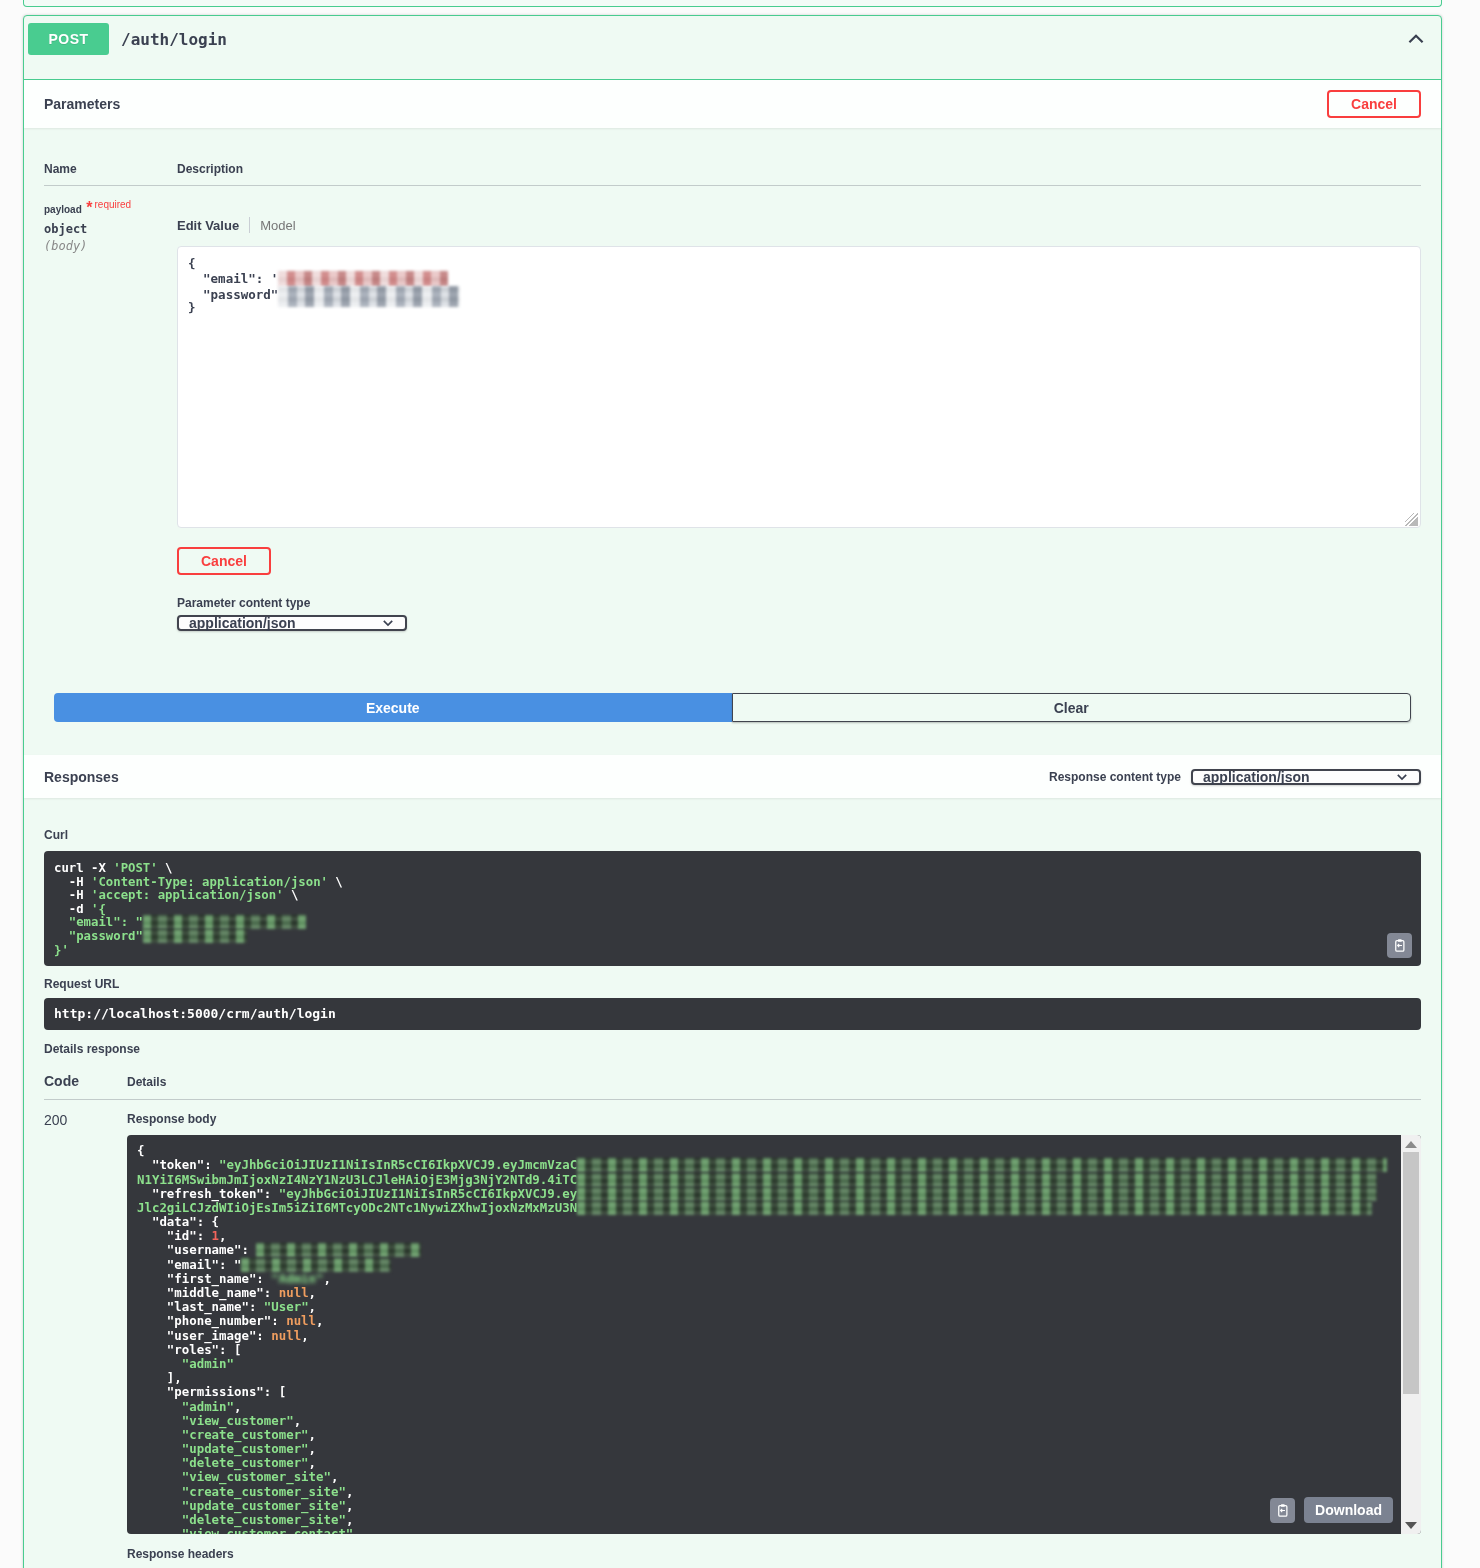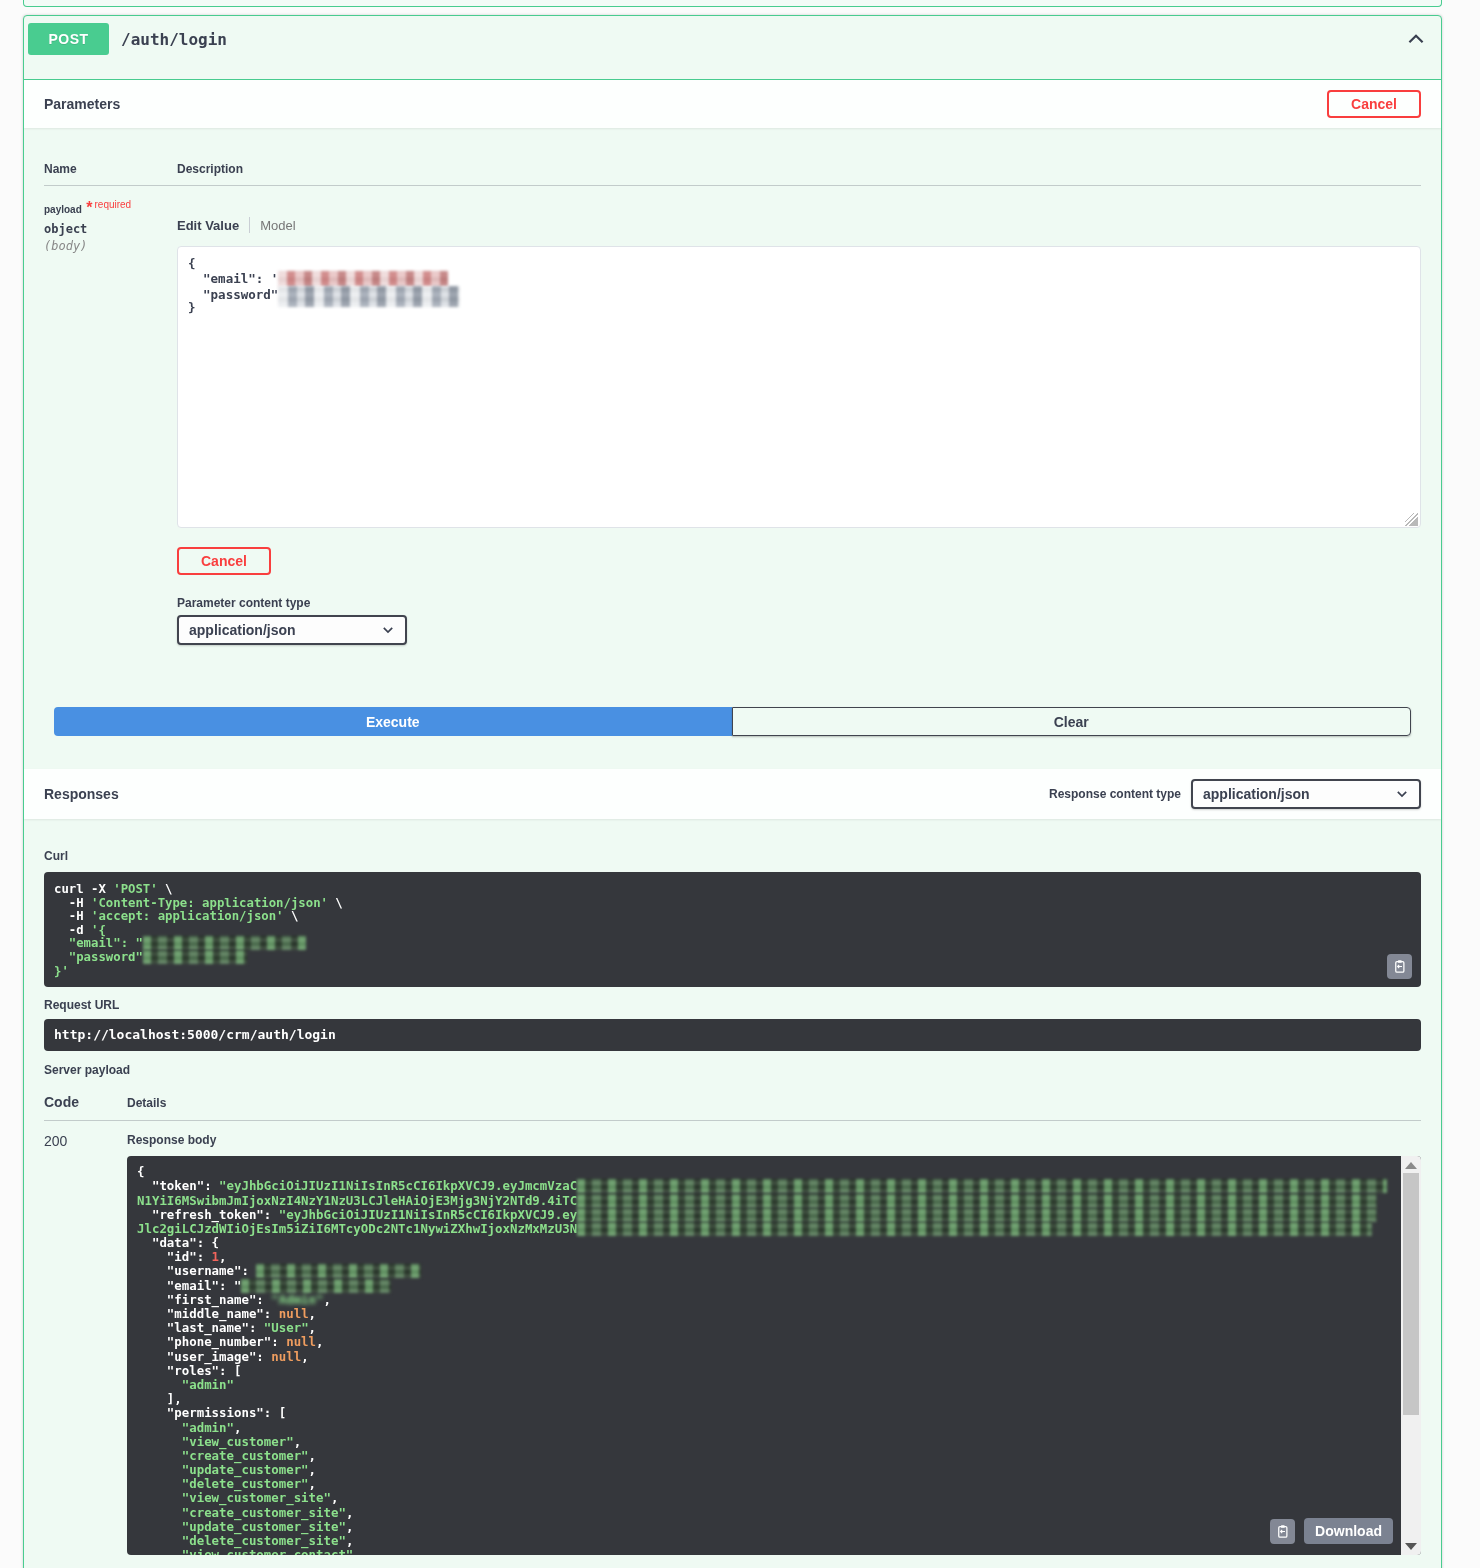--- a/index.html
+++ b/index.html
@@ -56,21 +56,21 @@
     padding:9px 10px; font-family:"DejaVu Sans Mono", monospace; font-size:12.5px; font-weight:bold;
     position:relative; overflow:hidden; }
   .editor .cl { height:14.8px; white-space:pre; }
   .resize-handle { position:absolute; right:1px; bottom:1px; width:13px; height:13px;
     background:
       linear-gradient(135deg, transparent 0 6px, #b9b9b9 6px 7px, transparent 7px 9px, #b9b9b9 9px 10px, transparent 10px 12px, #b9b9b9 12px 13px);
   }
 
   .btn-cancel2 { margin-top:19px; }
   .ct-label { font-size:12px; font-weight:bold; margin-top:21px; }
-  .select-box { margin-top:5px; width:230px; height:30px; border:2px solid #41444e; border-radius:4px;
+  .select-box { margin-top:5px; width:230px; height:16px; border:2px solid #41444e; border-radius:4px;
     background:#fdfdfd; display:flex; align-items:center; padding:0 10px; cursor:pointer;
     box-shadow:0 1px 2px rgba(0,0,0,.18); }
   .select-box .sel-text { font-size:14px; font-weight:bold; color:#3b4151; flex:1; }
 
   
   .exec-row { display:flex; margin:62px 10px 33px 10px; }
   .btn-execute { flex:1; background:#4990e2; border:none; color:#fff; font-weight:bold; font-size:14px;
     height:29px; border-radius:4px 0 0 4px; cursor:pointer; font-family:"Liberation Sans", sans-serif; }
   .btn-clear { flex:1; background:transparent; border:1px solid #41444e; color:#3b4151; font-weight:bold;
     font-size:14px; height:29px; border-radius:0 4px 4px 0; cursor:pointer; box-shadow:0 1px 2px rgba(0,0,0,.25);
@@ -249,21 +249,21 @@
         <div class="cl"><span class="tw">  -H </span><span class="ts">'accept: application/json'</span><span class="tw"> \</span></div>
         <div class="cl"><span class="tw">  -d </span><span class="ts">'{</span></div>
         <div class="cl"><span class="ts">  "email": "</span><span class="red rG" style="width: 163px;"></span></div>
         <div class="cl"><span class="ts">  "password"</span><span class="red rG" style="width: 104px;"></span></div>
         <div class="cl"><span class="ts">}'</span></div>
       </div>
 
     <div class="small-label lbl-requrl">Request URL</div>
     <div class="dark url-bar">http://localhost:5000/crm/auth/login</div>
 
-    <div class="small-label lbl-server">Server payload</div>
+    <div class="small-label lbl-server">Details response</div>
 
     <div class="code-head">
       <span class="code-col code-title">Code</span>
       <span class="details-title">Details</span>
     </div>
     <div class="hr" style="margin-top:10px;"></div>
 
     <div class="resp-row">
       <div class="code-col status-code">200</div>
       <div class="resp-details">

